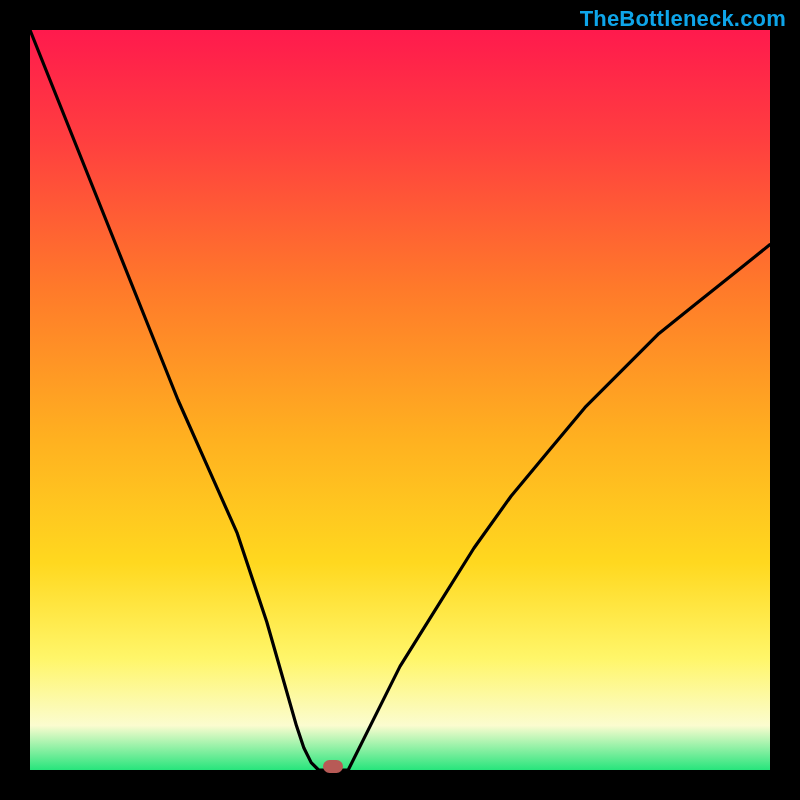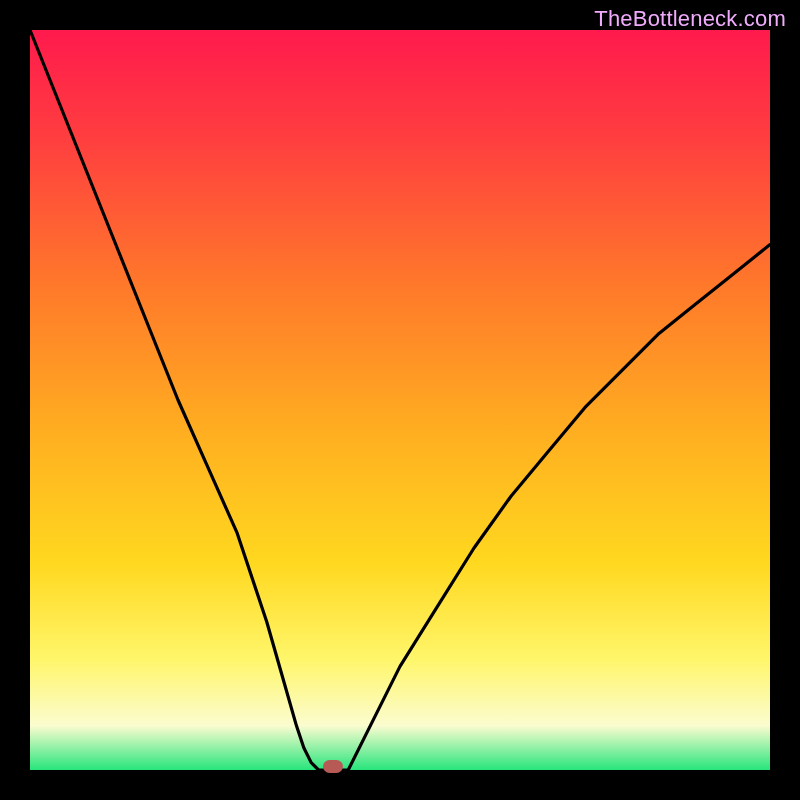--- a/index.html
+++ b/index.html
@@ -33,23 +33,23 @@
       #ffd81f 72%,
       #fff66a 85%,
       #fbfccf 94%,
       #27e57c 100%
     );
   }
   .watermark {
     position: absolute;
     top: 6px;
     right: 14px;
-    color: #f0abfc;
+    color: #0ea5e9;
     font-size: 22px;
-    font-weight: 400;
+    font-weight: 700;
     letter-spacing: 0.2px;
     user-select: none;
   }
   svg.curve {
     position: absolute;
     left: 0;
     top: 0;
     width: 740px;
     height: 740px;
     overflow: visible;

